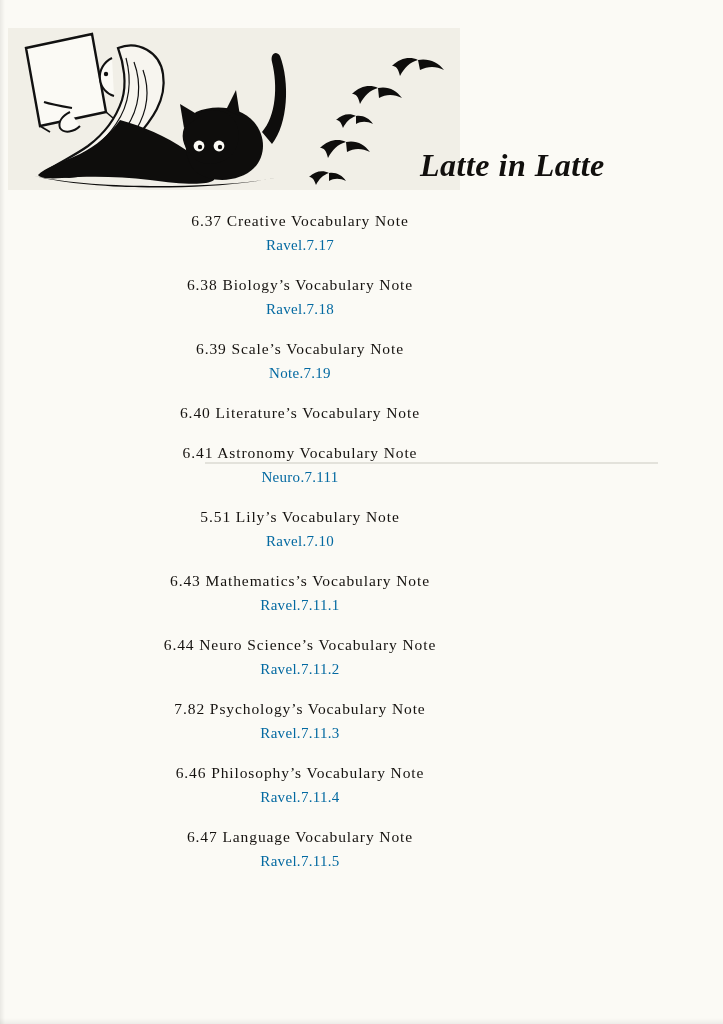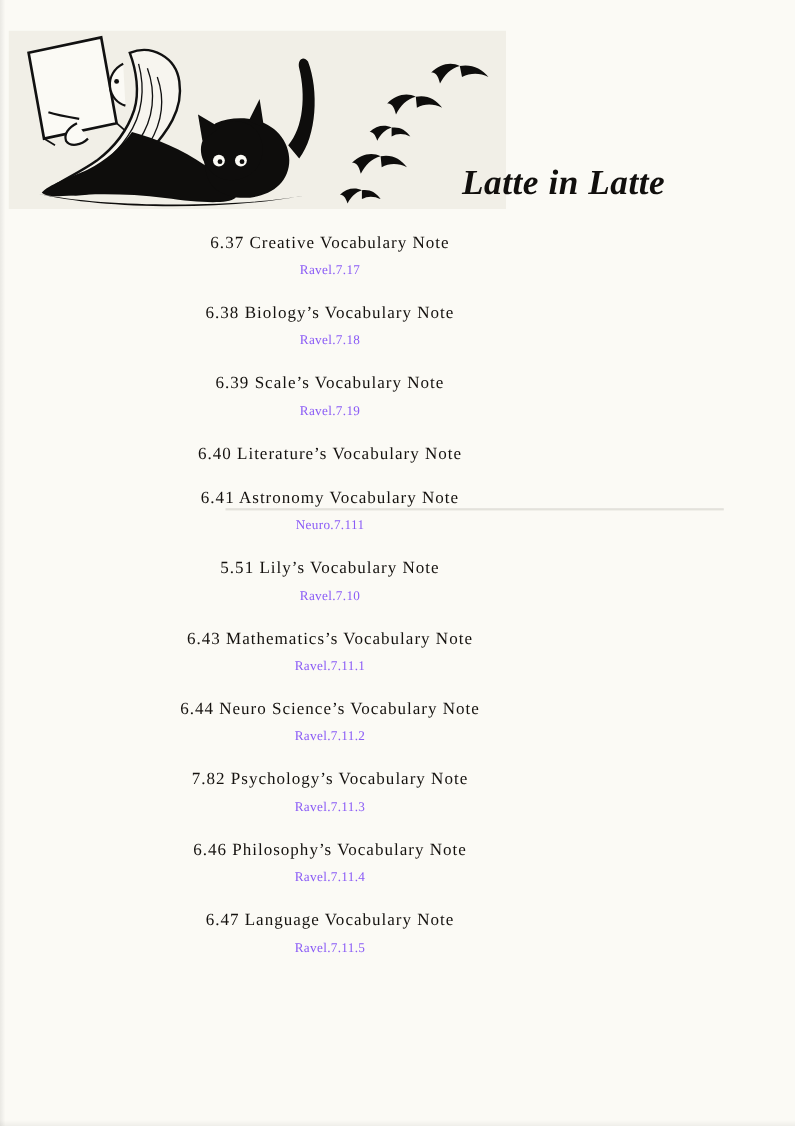--- a/index.html
+++ b/index.html
@@ -62,24 +62,24 @@
     margin: 0 0 18px 0;
   }
   .entry-title {
     font-size: 15.5px;
     letter-spacing: 0.9px;
     line-height: 22px;
     color: #15120f;
     white-space: nowrap;
   }
   .entry-ref {
-    font-size: 12px;
+    font-size: 15px;
     letter-spacing: 0.3px;
     line-height: 22px;
-    color: #8b5cf6;
+    color: #0369a1;
     margin-top: 2px;
   }
 
   
   .page-seam {
     position: absolute;
     left: 205px;
     top: 462px;
     width: 453px;
     height: 2px;
@@ -189,21 +189,21 @@
     <div class="entry-ref">Ravel.7.17</div>
   </div>
 
   <div class="toc-entry">
     <div class="entry-title">6.38  Biology’s  Vocabulary  Note</div>
     <div class="entry-ref">Ravel.7.18</div>
   </div>
 
   <div class="toc-entry">
     <div class="entry-title">6.39  Scale’s  Vocabulary  Note</div>
-    <div class="entry-ref">Ravel.7.19</div>
+    <div class="entry-ref">Note.7.19</div>
   </div>
 
   <div class="toc-entry">
     <div class="entry-title">6.40  Literature’s  Vocabulary  Note</div>
   </div>
 
   <div class="toc-entry">
     <div class="entry-title">6.41  Astronomy  Vocabulary  Note</div>
     <div class="entry-ref">Neuro.7.111</div>
   </div>

